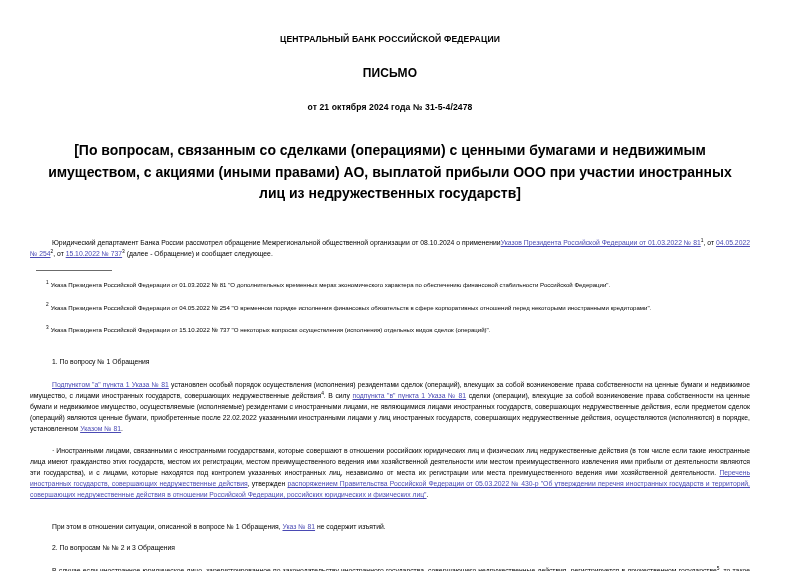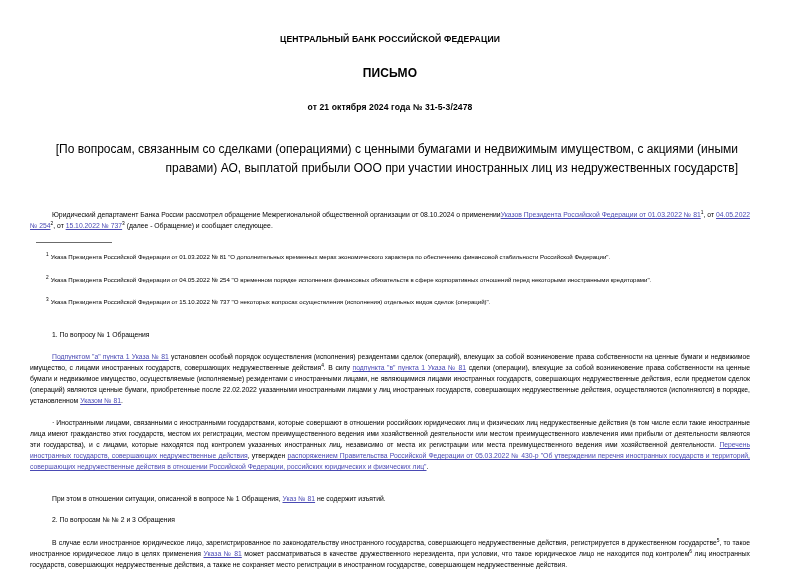--- a/index.html
+++ b/index.html
@@ -40,23 +40,23 @@
     padding-top: 22px;
   }
   .doc-date {
     font-size: 8.6px;
     font-weight: bold;
     letter-spacing: 0.1px;
     margin: 0;
     padding-top: 22px;
   }
   .doc-subject {
-    font-size: 12px;
-    font-weight: normal;
-    text-align: right;
+    font-size: 14px;
+    font-weight: bold;
+    text-align: center;
     line-height: 1.55;
     margin: 0;
     padding: 28px 12px 0 12px;
   }
   .body-block {
     padding-top: 32px;
   }
   p.para {
     font-size: 6.8px;
     line-height: 1.62;
@@ -105,21 +105,21 @@
   .tail-gap { height: 10px; }
 </style>
 </head>
 <body>
 
 <div class="page">
 
   <div class="doc-head">
     <div class="org-title">ЦЕНТРАЛЬНЫЙ БАНК РОССИЙСКОЙ ФЕДЕРАЦИИ</div>
     <div class="doc-type">ПИСЬМО</div>
-    <div class="doc-date">от 21 октября 2024 года № 31-5-3/2478</div>
+    <div class="doc-date">от 21 октября 2024 года № 31-5-4/2478</div>
   </div>
 
   <div class="doc-subject">[По вопросам, связанным со сделками (операциями) с ценными бумагами и недвижимым имуществом, с акциями (иными правами) АО, выплатой прибыли ООО при участии иностранных лиц из недружественных государств]</div>
 
   <div class="body-block">
 
     <p class="para"><span>Юридический департамент Банка России рассмотрел обращение Межрегиональной общественной организации от 08.10.2024 о применении</span><a class="lnk" href="#">Указов Президента Российской Федерации от 01.03.2022 № 81</a><span class="fn-mark">1</span><span>, от </span><a class="lnk" href="#">04.05.2022 № 254</a><span class="fn-mark">2</span><span>, от </span><a class="lnk" href="#">15.10.2022 № 737</a><span class="fn-mark">3</span><span> (далее - Обращение) и сообщает следующее.</span></p>
 
     <div class="fn-rule"></div>
 

